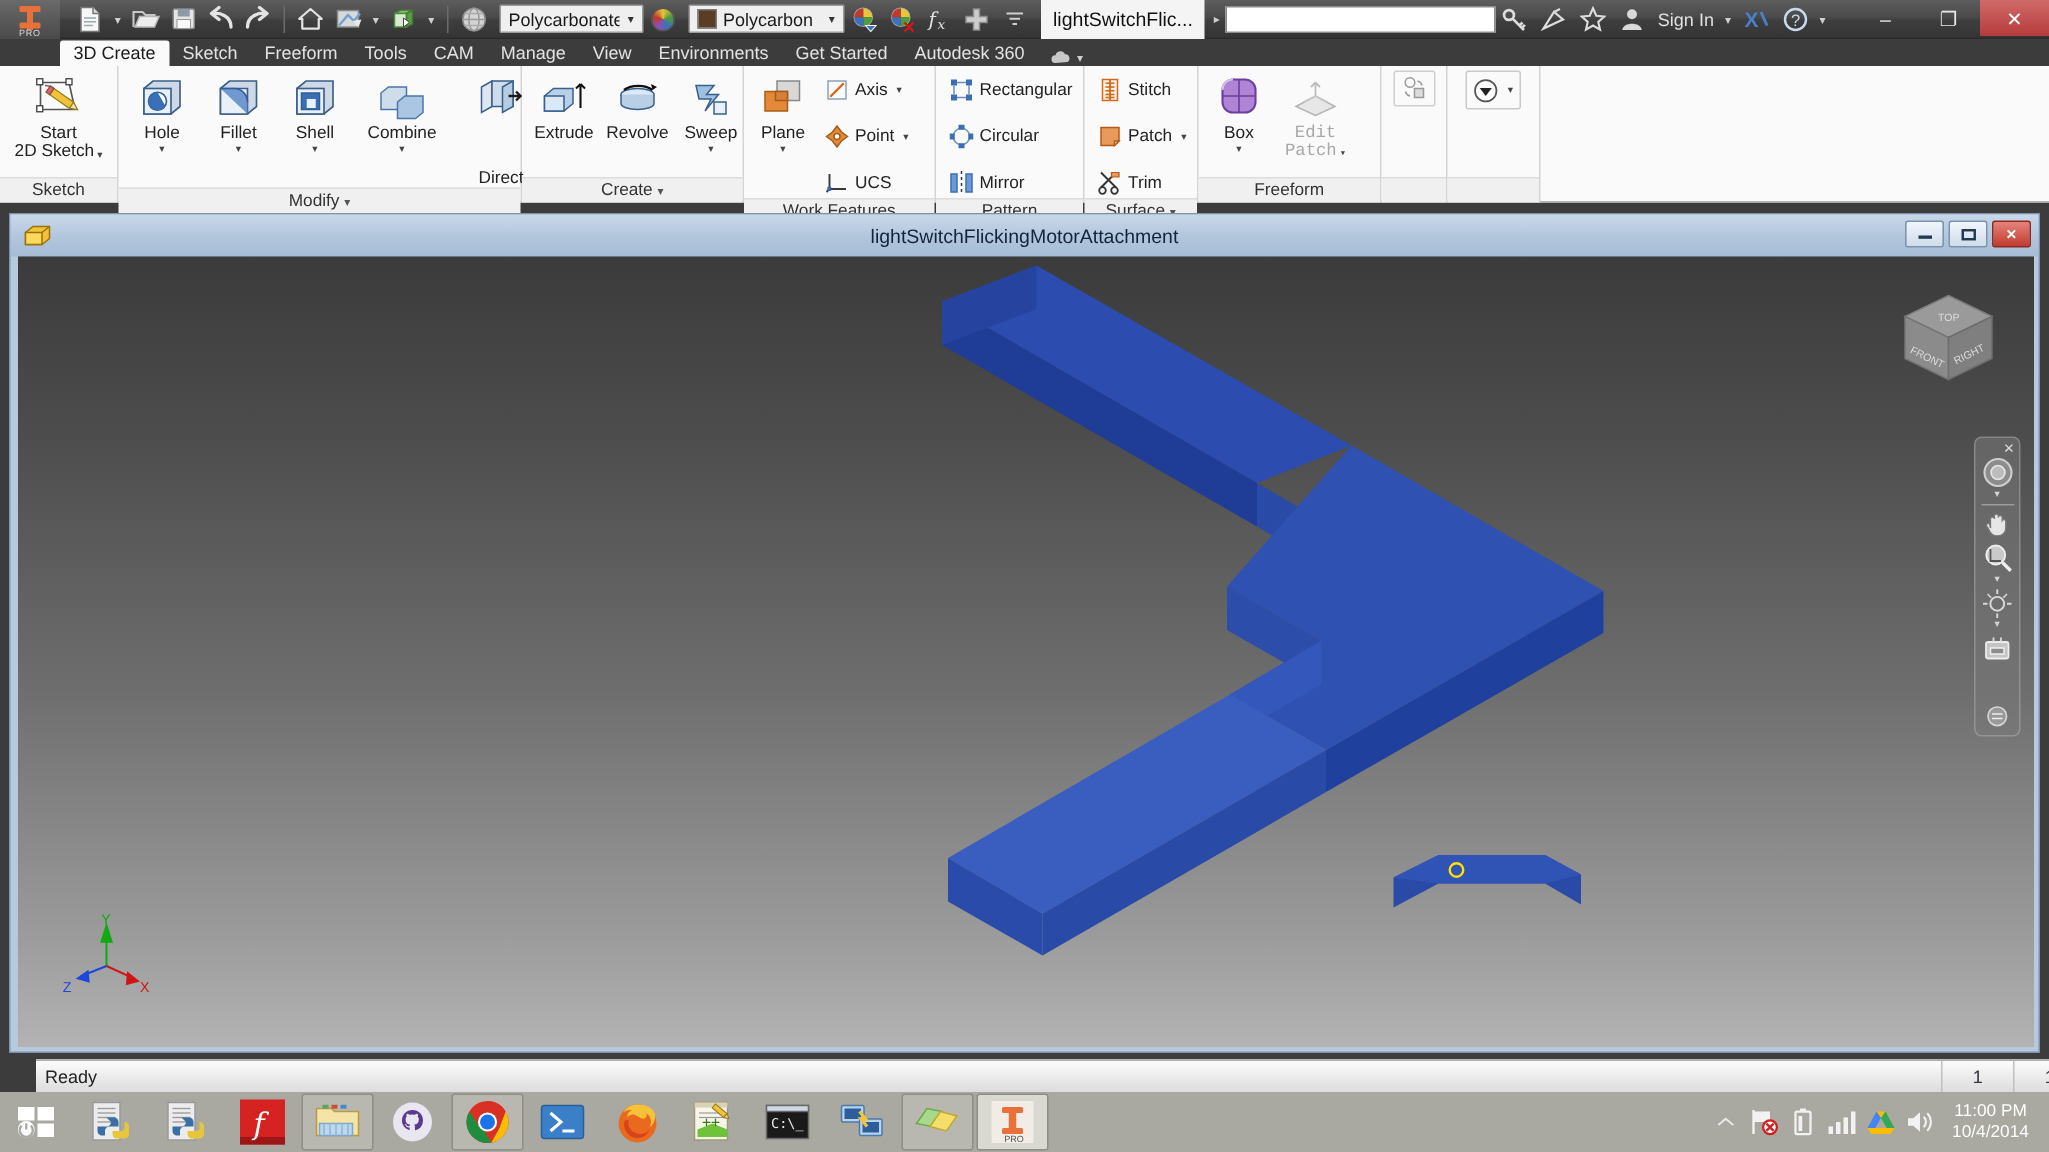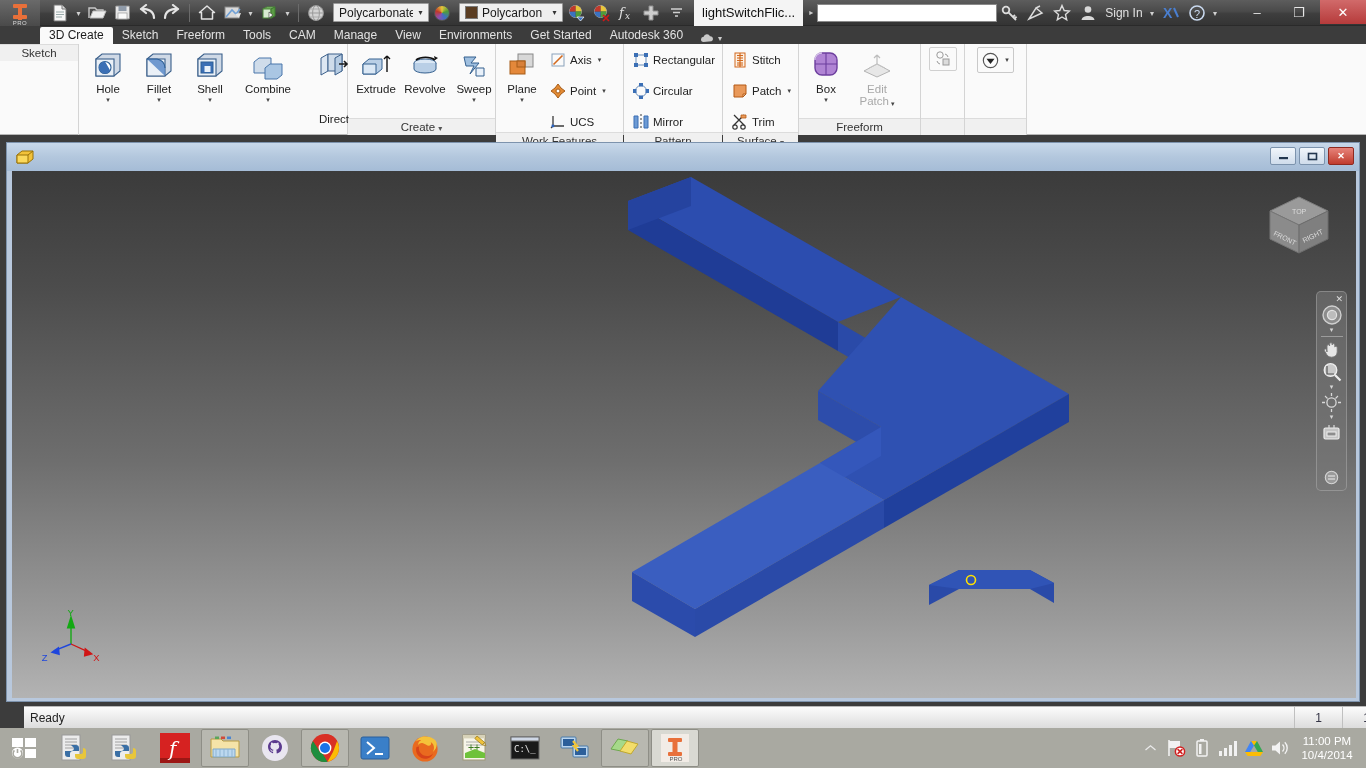--- a/index.html
+++ b/index.html
@@ -384,20 +384,45 @@
           <path d="M3.5 9 a2.6 2.6 0 0 1 .2-5.2 a3.3 3.3 0 0 1 6.3-.6 a2.7 2.7 0 0 1 1.5 5.1 Z" fill="#c8c8c8"></path>
         </svg>
       <span style="font-size:8px;color:#ccc;">▾</span>
     </div>
   </div>
 
   <div class="ribbon">
     <div class="ribbon-body">
 
       <div class="panel" style="width:79px;">
+        <div class="panel-items" style="justify-content:center;">
+          <div class="big-btn" style="min-width:68px;">
+            <span class="glyph">
+              <svg width="34" height="30" viewBox="0 0 34 30">
+                <path d="M5 4 L24 4 L28 22 L5 22 Z" fill="none" stroke="#555" stroke-width="1.1" stroke-dasharray="0"></path>
+                <g fill="#fff" stroke="#444" stroke-width=".9">
+                    <rect x="2.5" y="1.5" width="4" height="4"></rect>
+                    <rect x="22" y="1.5" width="4" height="4"></rect>
+                    <rect x="2.5" y="19.5" width="4" height="4"></rect>
+                  </g>
+                <path d="M8 6 a9 9 0 0 1 9 9" fill="none" stroke="#666" stroke-width=".9"></path>
+                <g transform="translate(14,8) rotate(35)">
+                    <rect x="0" y="0" width="16" height="5" fill="#f0c33a" stroke="#9a7a16" stroke-width=".8"></rect>
+                    <path d="M16 0 l5 2.5 l-5 2.5 Z" fill="#e8e0c0" stroke="#9a7a16" stroke-width=".8"></path>
+                    <rect x="-3" y="0" width="3" height="5" fill="#d06a6a" stroke="#9a4343" stroke-width=".8"></rect>
+                  </g>
+              </svg>
+            </span>
+            <span class="lbl">Start</span>
+            <span class="lbl2" style="display:flex;align-items:flex-end;gap:2px;">
+              <span>2D Sketch</span>
+              <span class="ddc">▾</span>
+            </span>
+          </div>
+        </div>
         <div class="panel-label">Sketch</div>
       </div>
 
       <div class="panel" style="width:269px;">
         <div class="panel-items">
           <div class="big-btn" style="min-width:50px;">
             <span class="glyph">
               <svg width="32" height="30" viewBox="0 0 32 30">
                   <path d="M4 8 l6-5 h18 v17 l-6 5 H4 Z" fill="#cfd9e6" stroke="#3a5f8a" stroke-width="1.1"></path>
                   <rect x="4" y="8" width="18" height="17" fill="#eaf0f7" stroke="#3a5f8a" stroke-width="1.1"></rect>
@@ -447,20 +472,24 @@
             <span class="glyph">
               <svg width="34" height="30" viewBox="0 0 34 30">
                   <path d="M4 7 l7-4 v17 l-7 4 Z" fill="#dde7f2" stroke="#3a5f8a" stroke-width="1"></path>
                   <path d="M11 3 h14 v17 H11 Z" fill="#cfdcea" stroke="#3a5f8a" stroke-width="1"></path>
                   <path d="M25 3 v17 l-7 4 V7 Z" fill="#b6cce3" stroke="#3a5f8a" stroke-width="1"></path>
                   <path d="M22 13 h7 M27 10 l3 3 l-3 3" stroke="#1a1a1a" stroke-width="1.6" fill="none"></path>
                 </svg>
             </span>
             <span class="lbl">Direct</span>
           </div>
+        </div>
+        <div class="panel-label">
+          <span>Modify</span>
+          <span class="dd">▾</span>
         </div>
       </div>
 
       <div class="panel" style="width:148px;">
         <div class="panel-items">
           <div class="big-btn" style="min-width:48px;">
             <span class="glyph">
               <svg width="32" height="30" viewBox="0 0 32 30">
                   <path d="M3 13 l6-5 h13 v10 l-6 5 H3 Z" fill="#b9cfe6" stroke="#35608f" stroke-width="1"></path>
                   <path d="M3 13 h13 v10 H3 Z" fill="#dbe8f5" stroke="#35608f" stroke-width="1"></path>
@@ -646,21 +675,21 @@
             <span class="glyph">
               <svg width="34" height="32" viewBox="0 0 34 32">
                   <path d="M6 10 a7 7 0 0 1 7-7 h8 a7 7 0 0 1 7 7 v8 a7 7 0 0 1 -7 7 h-8 a7 7 0 0 1 -7-7 Z" fill="#b084d4" stroke="#6d3f9e" stroke-width="1.4"></path>
                   <path d="M17 3 v22 M6 14 h22" stroke="#6d3f9e" stroke-width="1.1" fill="none"></path>
                   <path d="M6 10 a7 7 0 0 1 7-7" fill="none" stroke="#d6c2ea" stroke-width="1.4"></path>
                 </svg>
             </span>
             <span class="lbl">Box</span>
             <span class="ddc">▾</span>
           </div>
-          <div class="big-btn disabled" style="min-width:54px;">
+          <div class="big-btn disabled" style="min-width:54px;font-family:Liberation Mono, monospace;">
             <span class="glyph">
               <svg width="34" height="30" viewBox="0 0 34 30">
                   <path d="M4 20 l13-7 l13 7 l-13 6 Z" fill="#e7e7e7" stroke="#b4b4b4"></path>
                   <path d="M17 13 v-9 M17 4 l-3 3 M17 4 l3 3" stroke="#bdbdbd" stroke-width="1.2" fill="none"></path>
                   <path d="M9 17 l8 -4 l8 4" fill="none" stroke="#c6c6c6"></path>
                 </svg>
             </span>
             <span class="lbl">Edit</span>
             <span class="lbl2" style="display:flex;align-items:flex-end;gap:2px;">
               <span>Patch</span>
@@ -707,20 +736,21 @@
 
   <div class="docwin">
     <div class="docwin-title">
       <span class="docwin-icon">
         <svg width="20" height="17" viewBox="0 0 20 17">
             <path d="M2 6 l5-4 h11 v8 l-5 4 H2 Z" fill="#f2c23a" stroke="#9a7206" stroke-width="1"></path>
             <path d="M2 6 h11 v8 H2 Z" fill="#fbd95c" stroke="#9a7206" stroke-width="1"></path>
             <path d="M13 6 l5-4" stroke="#9a7206"></path>
           </svg>
       </span>
+      <span class="docwin-name">lightSwitchFlickingMotorAttachment</span>
       <span class="docwin-btns">
         <span class="dbtn">
           <svg width="11" height="8" viewBox="0 0 11 8">
               <rect x="1" y="5" width="9" height="2.2" fill="#21364f"></rect>
             </svg>
         </span>
         <span class="dbtn">
           <svg width="11" height="9" viewBox="0 0 11 9">
               <rect x="1.5" y="1.5" width="8" height="6" fill="none" stroke="#21364f" stroke-width="1.6"></rect>
             </svg>

